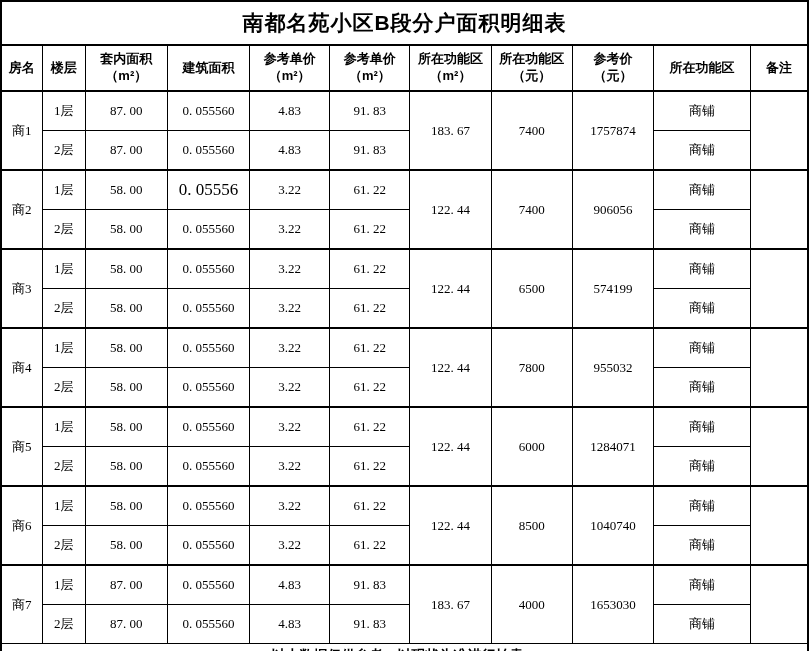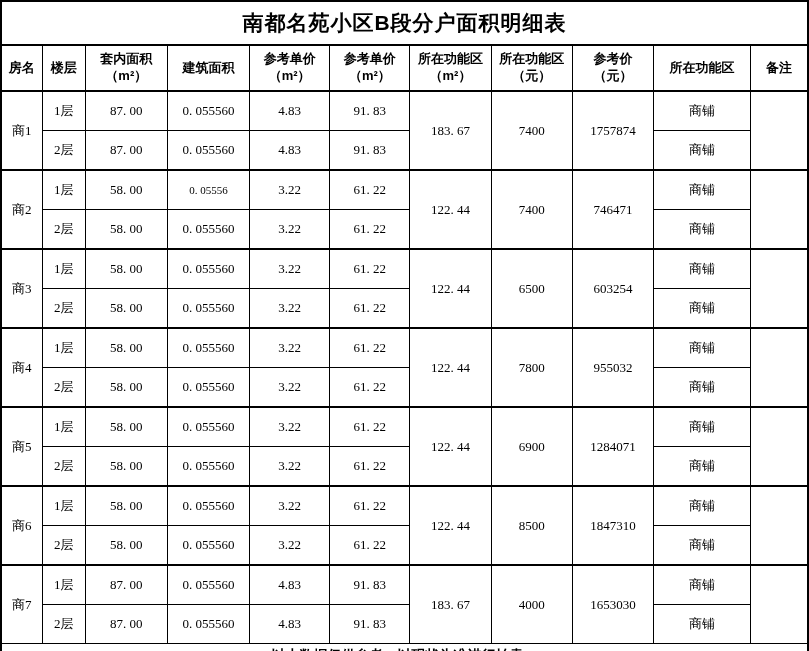--- a/index.html
+++ b/index.html
@@ -45,21 +45,21 @@
     font-size: 13px;
     line-height: 1.3;
   }
   .header-row th span { display: block; }
   tbody td {
     font-family: "Liberation Serif", serif;
     font-size: 13px;
     height: 38px;
   }
   tbody tr.group-start td { border-top: 2px solid #000000; }
-  td.coef-large { font-size: 11px; }
+  td.coef-large { font-size: 17px; }
   tfoot td {
     border-top: 2px solid #000000;
     height: 24px;
     font-family: "Liberation Sans", sans-serif;
     font-weight: bold;
     font-size: 14px;
   }
 </style>
 </head>
 <body>
@@ -154,42 +154,42 @@
         </tr>
         <tr class="group-start">
           <td rowspan="2">商2</td>
           <td>1层</td>
           <td>58. 00</td>
           <td class="coef-large">0. 05556</td>
           <td>3.22</td>
           <td>61. 22</td>
           <td rowspan="2">122. 44</td>
           <td rowspan="2">7400</td>
-          <td rowspan="2">746471</td>
+          <td rowspan="2">906056</td>
           <td>商铺</td>
           <td rowspan="2"></td>
         </tr>
         <tr>
           <td>2层</td>
           <td>58. 00</td>
           <td>0. 055560</td>
           <td>3.22</td>
           <td>61. 22</td>
           <td>商铺</td>
         </tr>
         <tr class="group-start">
           <td rowspan="2">商3</td>
           <td>1层</td>
           <td>58. 00</td>
           <td>0. 055560</td>
           <td>3.22</td>
           <td>61. 22</td>
           <td rowspan="2">122. 44</td>
           <td rowspan="2">6500</td>
-          <td rowspan="2">603254</td>
+          <td rowspan="2">574199</td>
           <td>商铺</td>
           <td rowspan="2"></td>
         </tr>
         <tr>
           <td>2层</td>
           <td>58. 00</td>
           <td>0. 055560</td>
           <td>3.22</td>
           <td>61. 22</td>
           <td>商铺</td>
@@ -216,21 +216,21 @@
           <td>商铺</td>
         </tr>
         <tr class="group-start">
           <td rowspan="2">商5</td>
           <td>1层</td>
           <td>58. 00</td>
           <td>0. 055560</td>
           <td>3.22</td>
           <td>61. 22</td>
           <td rowspan="2">122. 44</td>
-          <td rowspan="2">6900</td>
+          <td rowspan="2">6000</td>
           <td rowspan="2">1284071</td>
           <td>商铺</td>
           <td rowspan="2"></td>
         </tr>
         <tr>
           <td>2层</td>
           <td>58. 00</td>
           <td>0. 055560</td>
           <td>3.22</td>
           <td>61. 22</td>
@@ -238,21 +238,21 @@
         </tr>
         <tr class="group-start">
           <td rowspan="2">商6</td>
           <td>1层</td>
           <td>58. 00</td>
           <td>0. 055560</td>
           <td>3.22</td>
           <td>61. 22</td>
           <td rowspan="2">122. 44</td>
           <td rowspan="2">8500</td>
-          <td rowspan="2">1847310</td>
+          <td rowspan="2">1040740</td>
           <td>商铺</td>
           <td rowspan="2"></td>
         </tr>
         <tr>
           <td>2层</td>
           <td>58. 00</td>
           <td>0. 055560</td>
           <td>3.22</td>
           <td>61. 22</td>
           <td>商铺</td>

